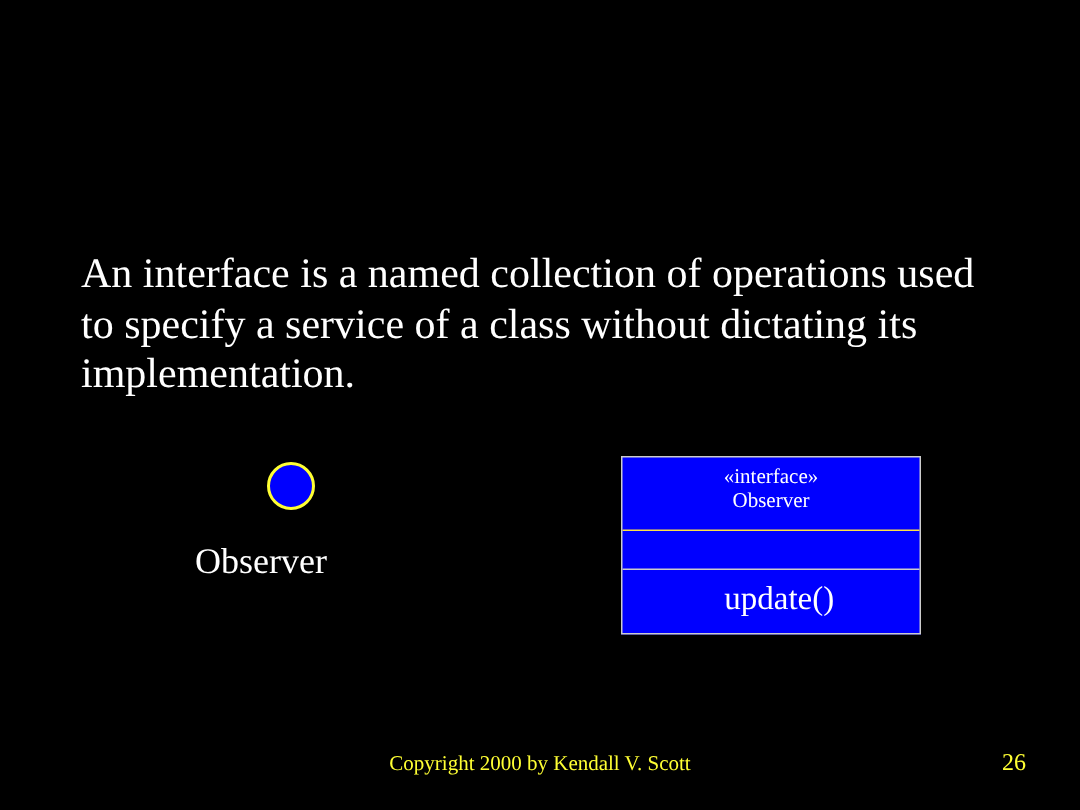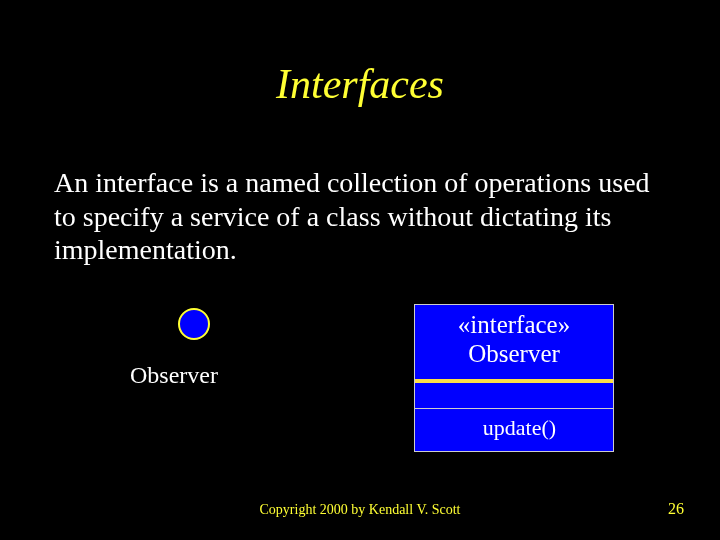--- a/index.html
+++ b/index.html
@@ -57,23 +57,23 @@
     position: absolute;
     left: 414px;
     top: 304px;
     width: 200px;
     background: #0000ff;
     border: 1px solid #cccccc;
   }
   .uml-header {
     text-align: center;
     color: #ffffff;
-    font-size: 25px;
+    font-size: 14px;
     padding: 6px 4px 10px 4px;
-    border-bottom: 4px solid #fde047;
+    border-bottom: 1px solid #fde047;
     font-family: "Times New Roman", Times, serif;
     line-height: 1.15;
   }
   .uml-attr {
     height: 26px;
     border-bottom: 1px solid #cccccc;
   }
   .uml-op {
     text-align: center;
     color: #ffffff;
@@ -99,21 +99,20 @@
     color: #ffff33;
     font-size: 16px;
     font-family: "Times New Roman", Times, serif;
   }
 </style>
 </head>
 <body>
 
 <div class="slide">
 
-  <div class="title">Interfaces</div>
 
   <div class="body-text">An interface is a named collection of operations used to specify a service of a class without dictating its implementation.</div>
 
   <div class="lollipop"></div>
   <div class="observer-label">Observer</div>
 
   <div class="uml-box">
     <div class="uml-header">
       <div>«interface»</div>
       <div>Observer</div>

